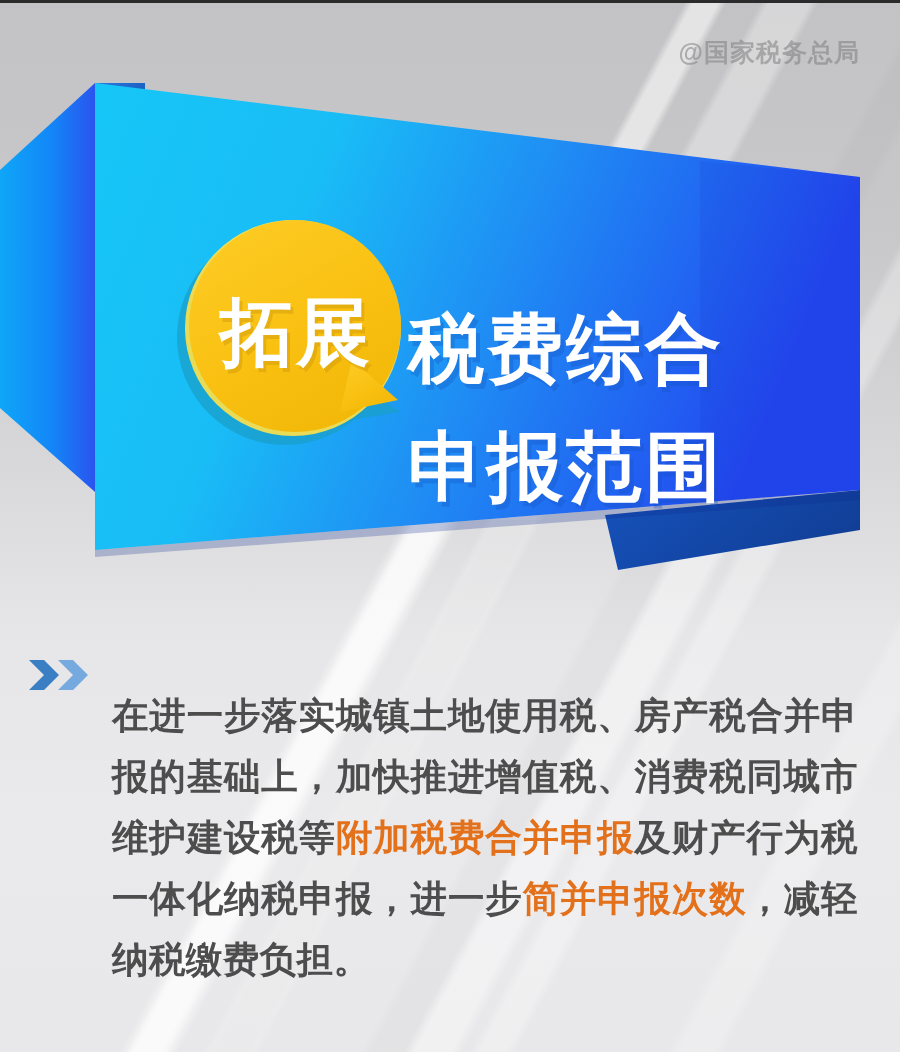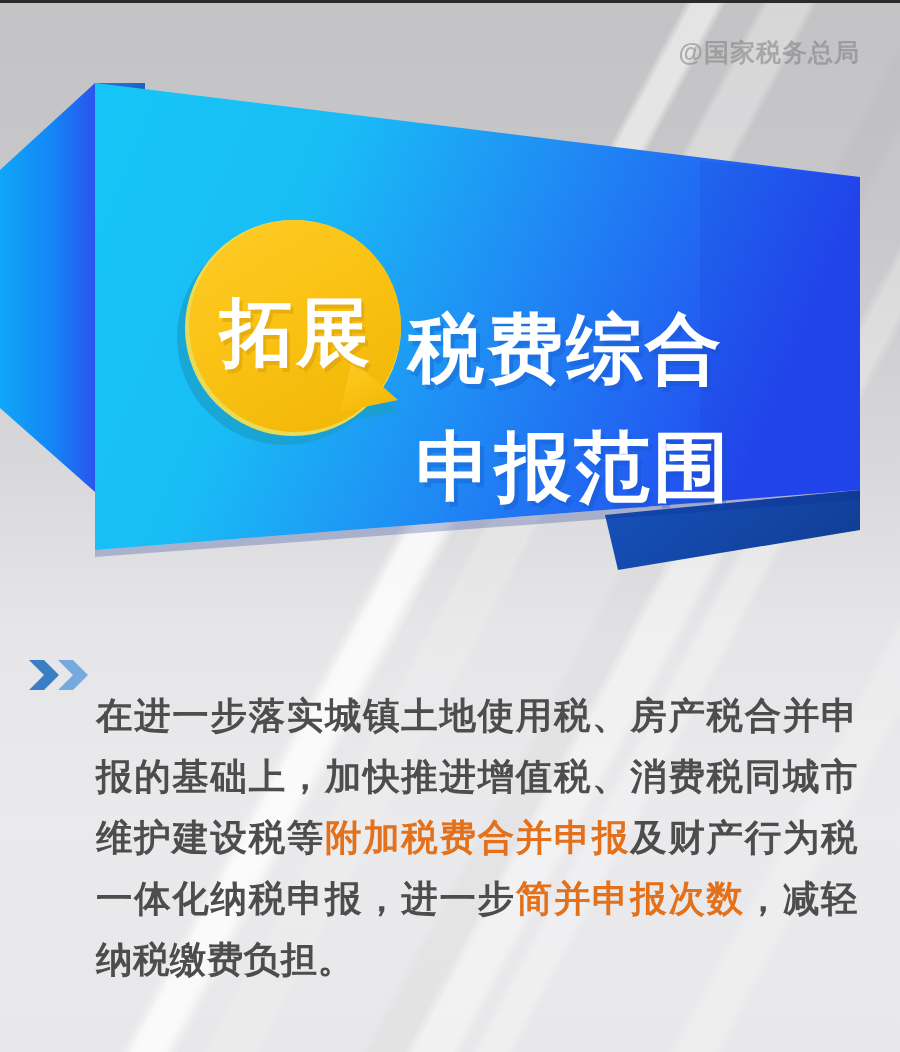--- a/index.html
+++ b/index.html
@@ -104,38 +104,39 @@
   .title-line {
     font-family: "DejaVu Sans", "Liberation Sans", sans-serif;
     font-weight: bold;
     font-size: 76px;
     line-height: 118px;
     color: #ffffff;
     letter-spacing: 3px;
     white-space: nowrap;
     text-shadow: 4px 5px 0 rgba(20,80,190,0.30);
   }
-  .title-line.line2 { margin-left: 8px; }
+  .title-line.line2 { }
 
   
   .body-block {
     position: absolute;
     left: 96px;
     top: 648px;
     width: 762px;
   }
   .body-text {
     font-family: "DejaVu Serif", "Liberation Serif", serif;
     font-size: 36.5px;
     line-height: 61px;
     color: #4d4d4d;
     letter-spacing: 0.4px;
     text-align: justify;
     text-justify: inter-character;
     font-weight: bold;
+    margin-left: 16px;
   }
   .body-text .hl {
     color: #e3711b;
     font-weight: bold;
   }
 
   .chevrons {
     position: absolute;
     left: 28px;
     top: 658px;

